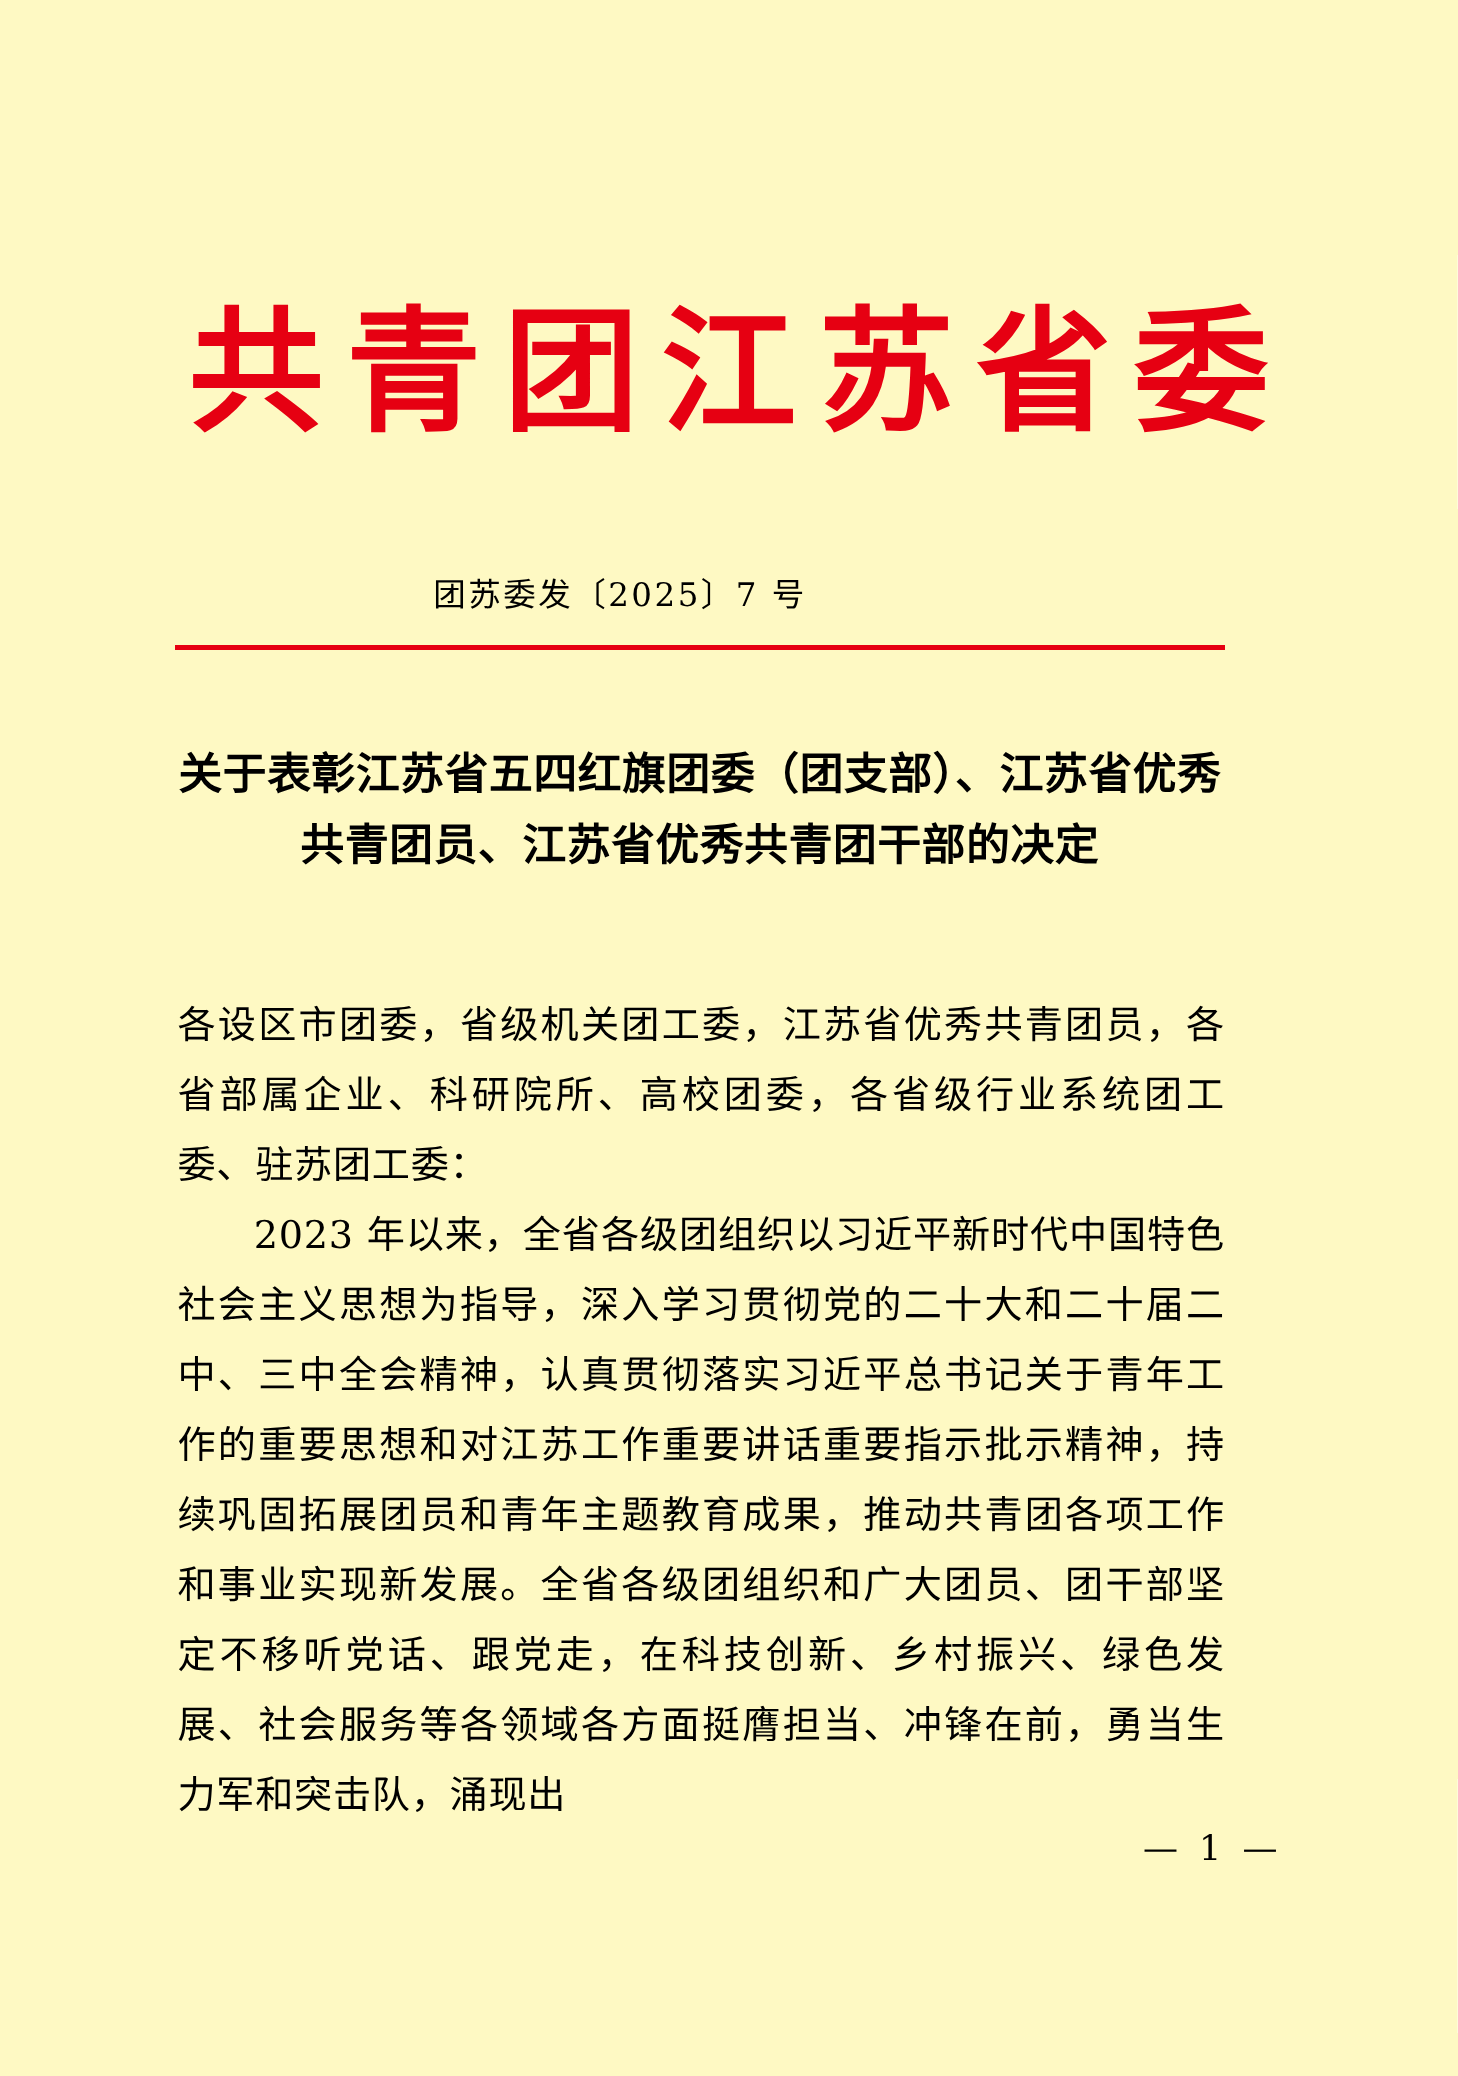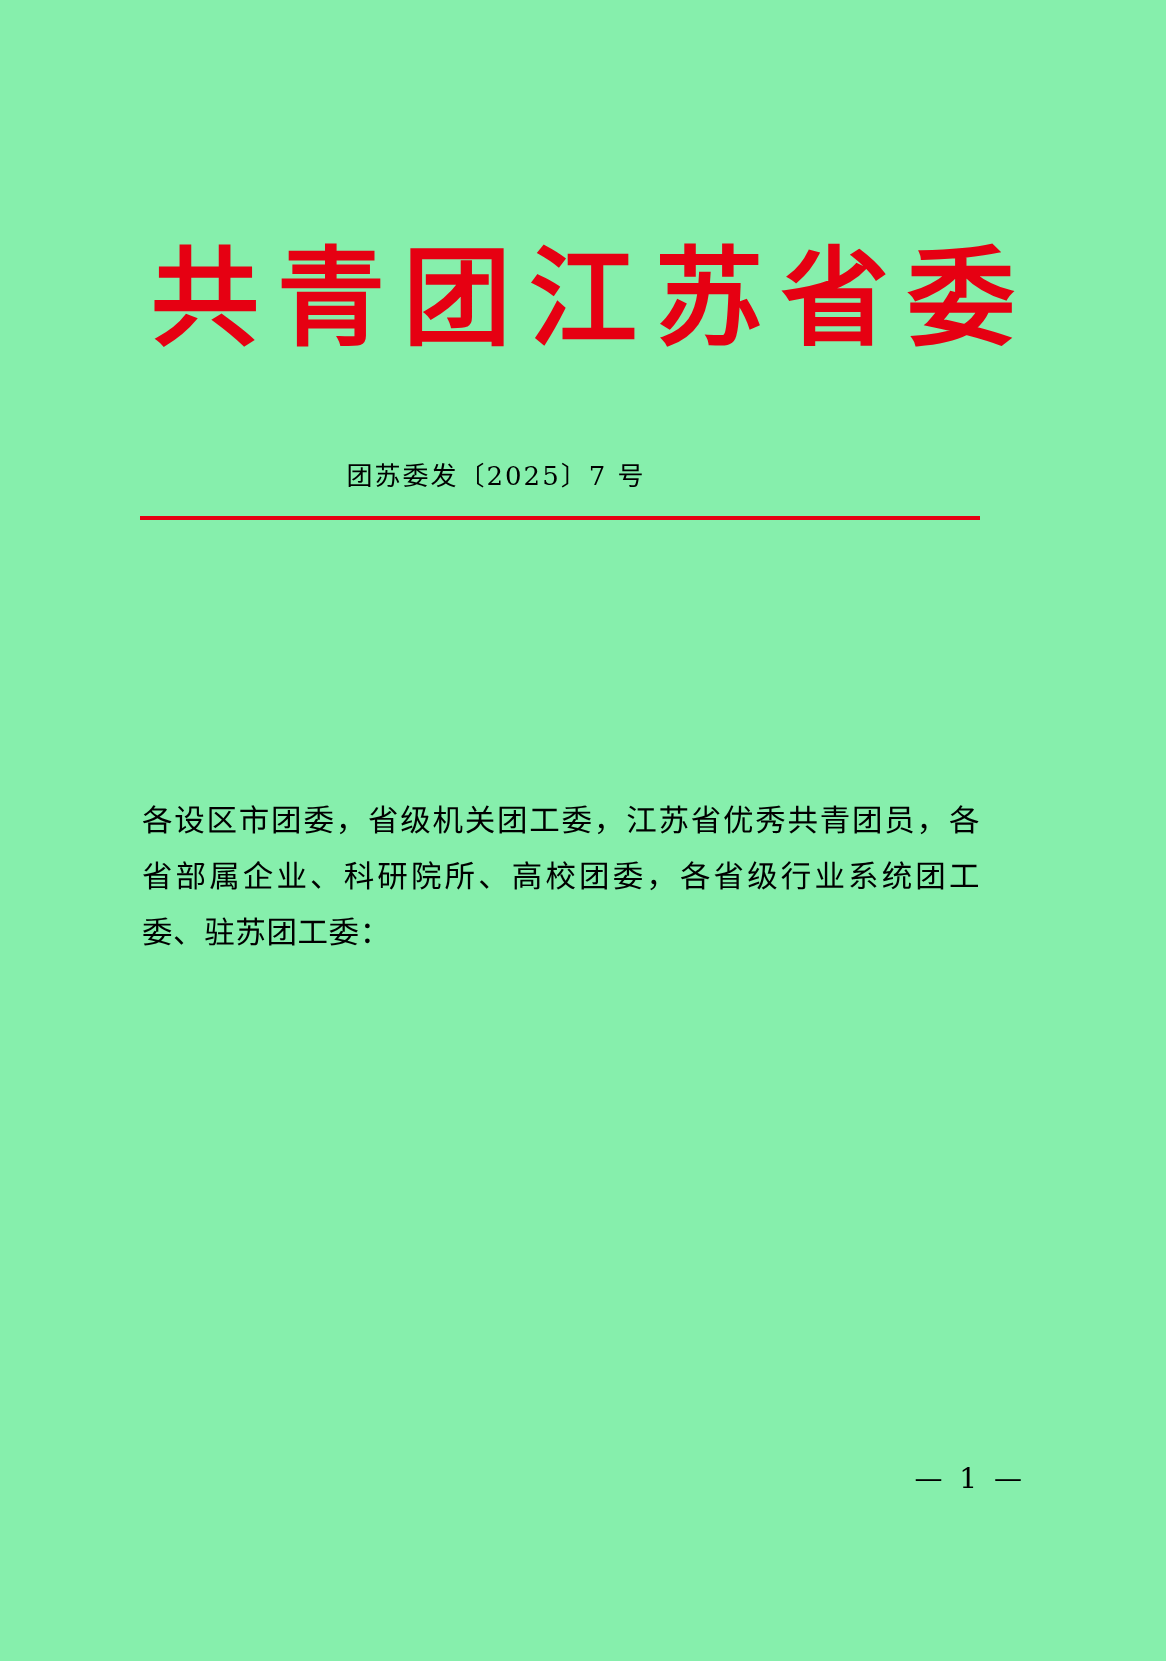--- a/index.html
+++ b/index.html
@@ -15,21 +15,21 @@
     color: #000000;
     overflow: hidden;
   }
 
   .page {
     position: absolute;
     left: 0;
     top: 0;
     width: 1166px;
     height: 1661px;
-    background: #86efac;
+    background: #fef9c3;
   }
 
   
   .masthead {
     position: absolute;
     left: 0;
     top: 235px;
     width: 1166px;
     text-align: center;
   }
@@ -118,20 +118,22 @@
 <div class="page">
 
   <div class="masthead">
     <div class="masthead-title">共青团江苏省委</div>
   </div>
 
   <div class="doc-number">团苏委发〔2025〕7 号</div>
 
   <div class="red-rule"></div>
 
+  <div class="doc-title">关于表彰江苏省五四红旗团委（团支部）、江苏省优秀共青团员、江苏省优秀共青团干部的决定</div>
 
   <div class="body-block">
     <p class="para">各设区市团委，省级机关团工委，江苏省优秀共青团员，各省部属企业、科研院所、高校团委，各省级行业系统团工委、驻苏团工委：</p>
+    <p class="para indent">2023 年以来，全省各级团组织以习近平新时代中国特色社会主义思想为指导，深入学习贯彻党的二十大和二十届二中、三中全会精神，认真贯彻落实习近平总书记关于青年工作的重要思想和对江苏工作重要讲话重要指示批示精神，持续巩固拓展团员和青年主题教育成果，推动共青团各项工作和事业实现新发展。全省各级团组织和广大团员、团干部坚定不移听党话、跟党走，在科技创新、乡村振兴、绿色发展、社会服务等各领域各方面挺膺担当、冲锋在前，勇当生力军和突击队，涌现出</p>
   </div>
 
   <div class="page-number">— 1 —</div>
 
 </div>
 
 </body></html>

